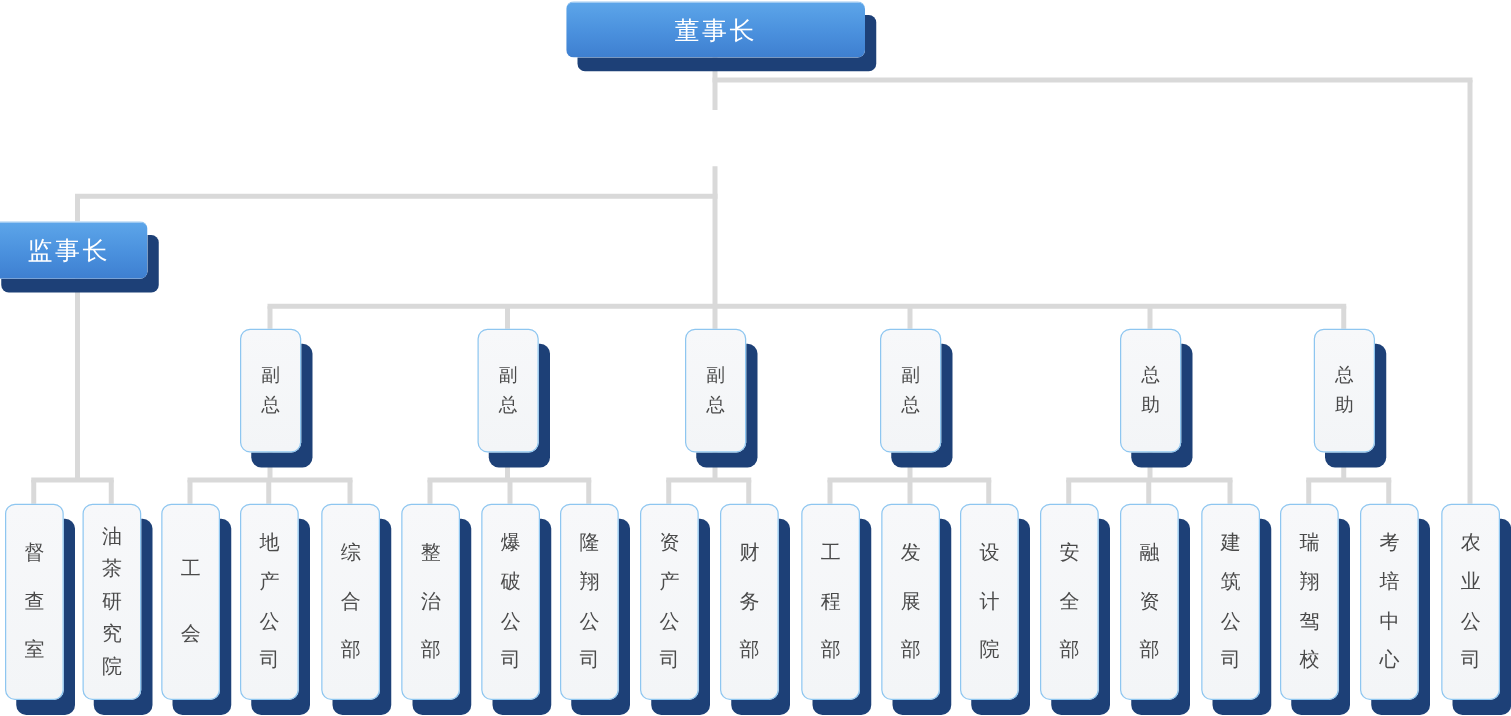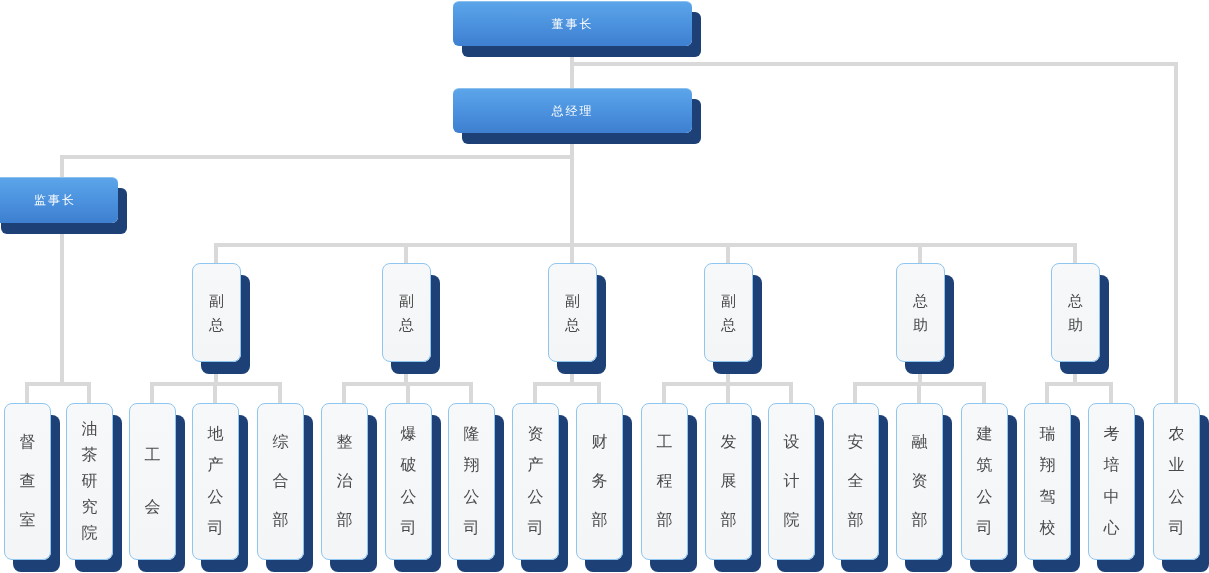--- a/index.html
+++ b/index.html
@@ -27,21 +27,21 @@
     display: flex;
     align-items: center;
     justify-content: center;
   }
   .box-blue {
     background: linear-gradient(180deg, var(--c-blue-top, #5ca5e9) 0%, var(--c-blue-mid, #4a90dd) 55%, var(--c-blue-bot, #3e7fd0) 100%);
     border-radius: 6px;
     border-top: 1px solid #8cc0ef;
     box-shadow: 9px 11px 0 var(--c-navy, #1d4077);
     color: var(--c-blue-text, #ffffff);
-    font-size: 12px;
+    font-size: 20px;
     letter-spacing: 2px;
   }
   .box-light {
     background: linear-gradient(180deg, #f7f8fa 0%, var(--c-light-fill, #f3f5f7) 100%);
     border: 1px solid var(--c-light-border, #8ec6f0);
     border-radius: 8px;
     box-shadow: 9px 12px 0 var(--c-navy, #1d4077);
     color: var(--c-light-text, #4a4a4a);
     flex-direction: column;
   }
@@ -104,23 +104,20 @@
     <div class="line" style="left: 789px; top: 384px; width: 4px; height: 19px;"></div>
     <div class="line" style="left: 853px; top: 382px; width: 133px; height: 4px;"></div>
     <div class="line" style="left: 853px; top: 384px; width: 4px; height: 19px;"></div>
     <div class="line" style="left: 917px; top: 384px; width: 4px; height: 19px;"></div>
     <div class="line" style="left: 982px; top: 384px; width: 4px; height: 19px;"></div>
     <div class="line" style="left: 1045px; top: 382px; width: 68px; height: 4px;"></div>
     <div class="line" style="left: 1045px; top: 384px; width: 4px; height: 19px;"></div>
     <div class="line" style="left: 1109px; top: 384px; width: 4px; height: 19px;"></div>
     <div class="box box-blue" style="left: 453px; top: 1px; width: 239px; height: 45px;">
       <span>董事长</span>
-    </div>
-    <div class="box box-blue" style="left: 453px; top: 88px; width: 239px; height: 45px;">
-      <span>总经理</span>
     </div>
     <div class="box box-blue" style="left: -8px; top: 177px; width: 126px; height: 46px;">
       <span>监事长</span>
     </div>
     <div class="box box-light mid" style="left: 192px; top: 263px; width: 49px; height: 99px;">
       <div style="display: contents;"><span class="ch">副</span><span class="ch">总</span></div>
     </div>
     <div class="box box-light mid" style="left: 382px; top: 263px; width: 49px; height: 99px;">
       <div style="display: contents;"><span class="ch">副</span><span class="ch">总</span></div>
     </div>

